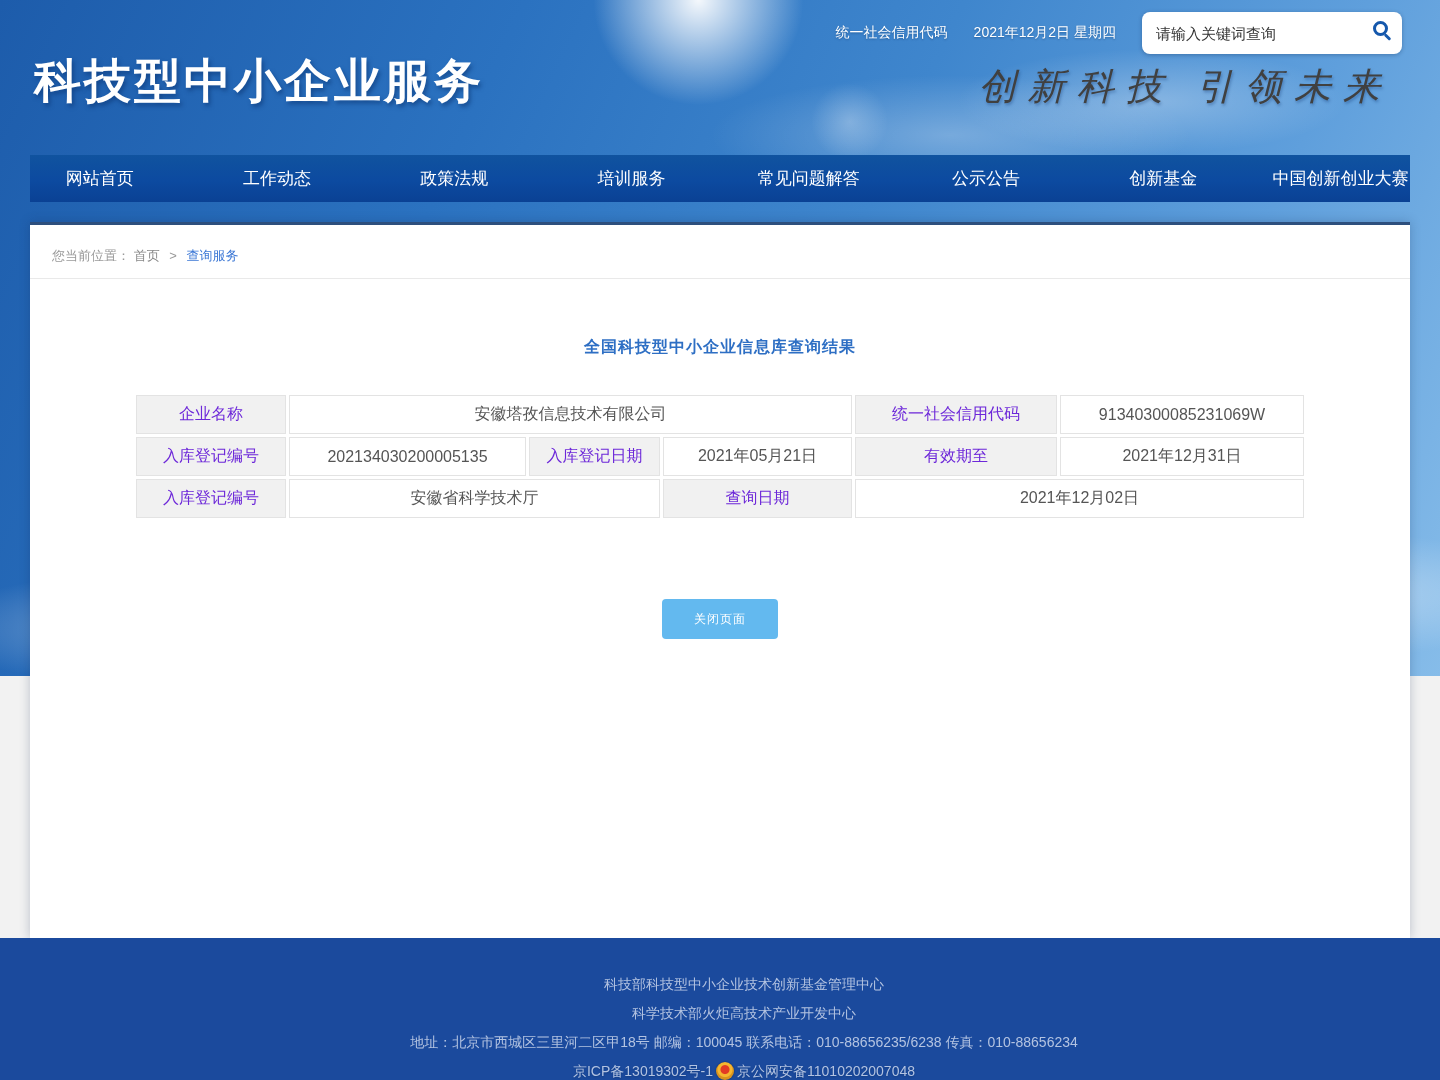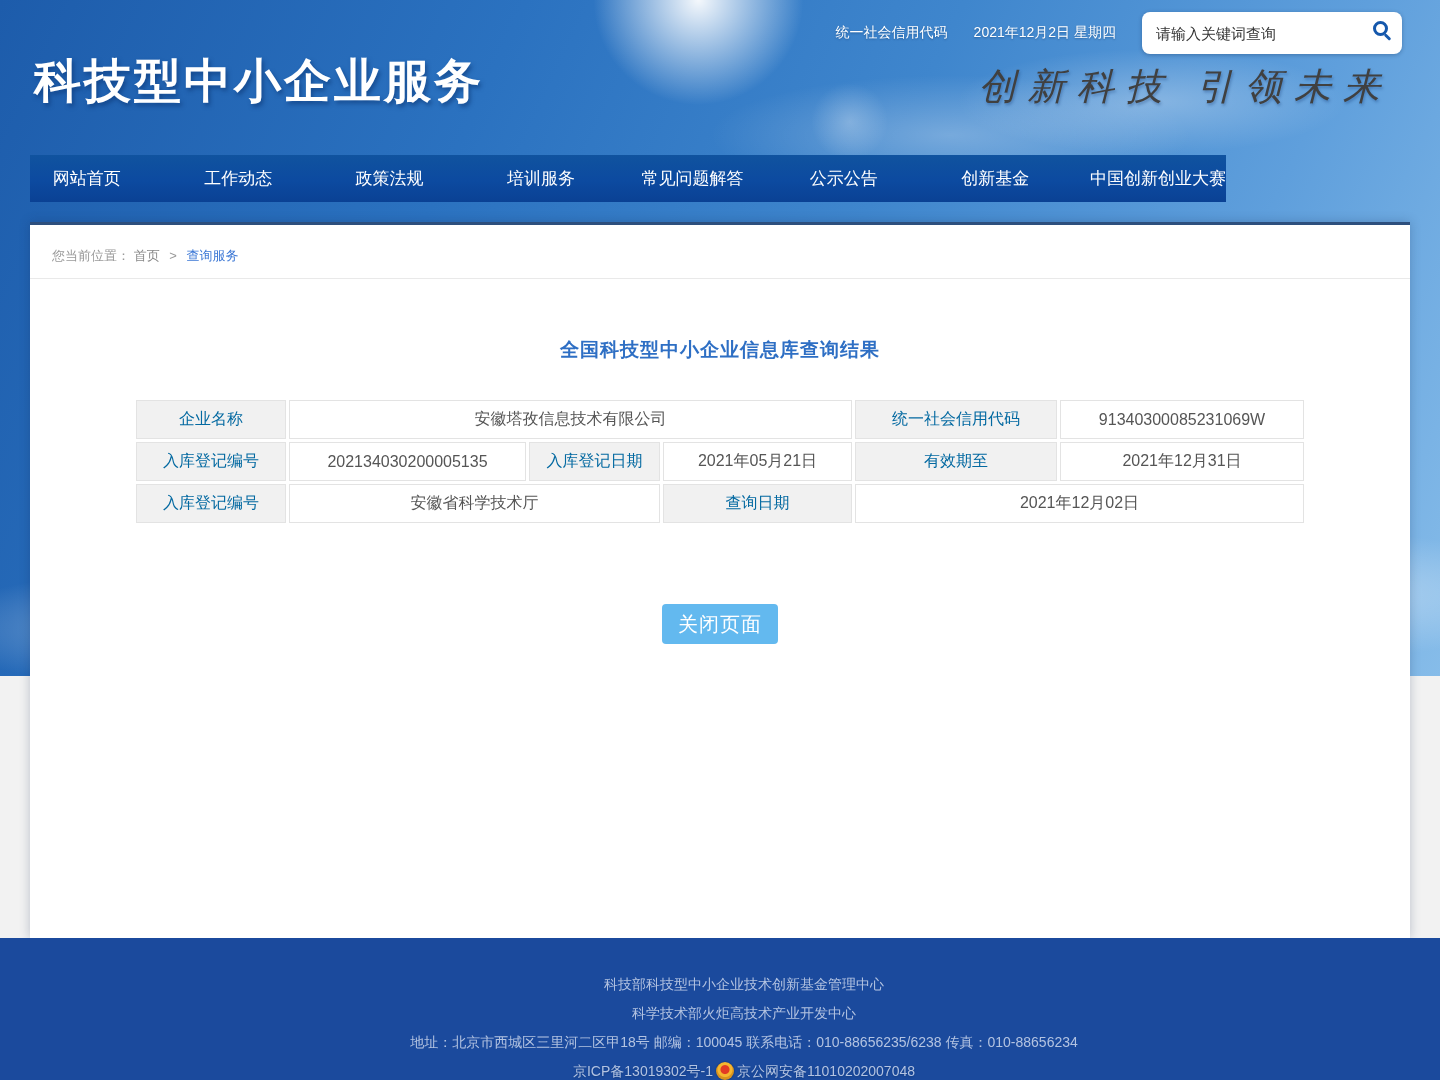--- a/index.html
+++ b/index.html
@@ -54,21 +54,21 @@
     text-shadow:2px 3px 4px rgba(10,50,110,.55);
   }
   .tagline{
     position:absolute;right:48px;top:62px;z-index:4;
     color:#404040;font-size:37px;font-style:italic;letter-spacing:12px;
     font-family:"Liberation Serif","DejaVu Serif",serif;
     text-shadow:1px 2px 3px rgba(20,60,120,.4);
   }
   
   .nav{
-    position:absolute;left:30px;top:155px;width:1196px;height:47px;z-index:5;
+    position:absolute;left:30px;top:155px;width:1380px;height:47px;z-index:5;
     background:linear-gradient(180deg,#10539f 0%, #0c4aa0 55%, #0a4194 100%);
     display:flex;align-items:stretch;gap:38px;
   }
   .nav a{
     flex:1;display:flex;align-items:center;justify-content:center;
     color:#ffffff;font-size:17px;text-decoration:none;cursor:pointer;white-space:nowrap;
   }
   
   .panel{
     position:absolute;left:30px;top:222px;width:1380px;height:716px;z-index:4;
@@ -77,38 +77,38 @@
   }
   .breadcrumb{
     padding:22px 24px 13px 22px;margin:0 0 0 0;border-bottom:1px solid #e9e9e9;
     font-size:13px;color:#999;
   }
   .breadcrumb .bc-home{color:#888;text-decoration:none;cursor:pointer;}
   .breadcrumb .bc-sep{color:#999;margin:0 6px;}
   .breadcrumb .bc-cur{color:#3e79d6;text-decoration:none;cursor:pointer;}
   .result-title{
     margin:58px 0 0 0;text-align:center;
-    color:#2e6fc4;font-size:19px;font-weight:bold;letter-spacing:1px;
+    color:#2e6fc4;font-size:16px;font-weight:bold;letter-spacing:1px;
   }
   
   table.result{
     width:1153px;margin:34px auto 0 auto;border-collapse:separate;border-spacing:3px;
     table-layout:fixed;font-size:16px;
   }
   table.result td{
     height:37px;text-align:center;vertical-align:middle;
     border:1px solid #e3e3e3;padding:0 6px;overflow:hidden;white-space:nowrap;
   }
-  td.lbl{background:#f1f1f1;color:#0369a1;}
+  td.lbl{background:#f1f1f1;color:#6d28d9;}
   td.val{background:#ffffff;color:#555;}
   
   .close-btn{
     display:block;margin:78px auto 0 auto;width:116px;height:40px;
     background:#63b9ef;border:none;border-radius:4px;cursor:pointer;
-    color:#ffffff;font-size:20px;letter-spacing:1px;
+    color:#ffffff;font-size:12px;letter-spacing:1px;
     font-family:"Liberation Sans","DejaVu Sans",sans-serif;
   }
   
   .footer{
     position:absolute;left:0;bottom:0;width:1440px;height:142px;z-index:6;
     background:#1b4a9d;color:#b3c3e1;font-size:14px;text-align:center;
     box-sizing:border-box;padding-top:32px;line-height:29px;padding-left:48px;
   }
   .footer .frow{white-space:nowrap;}
   .badge{

